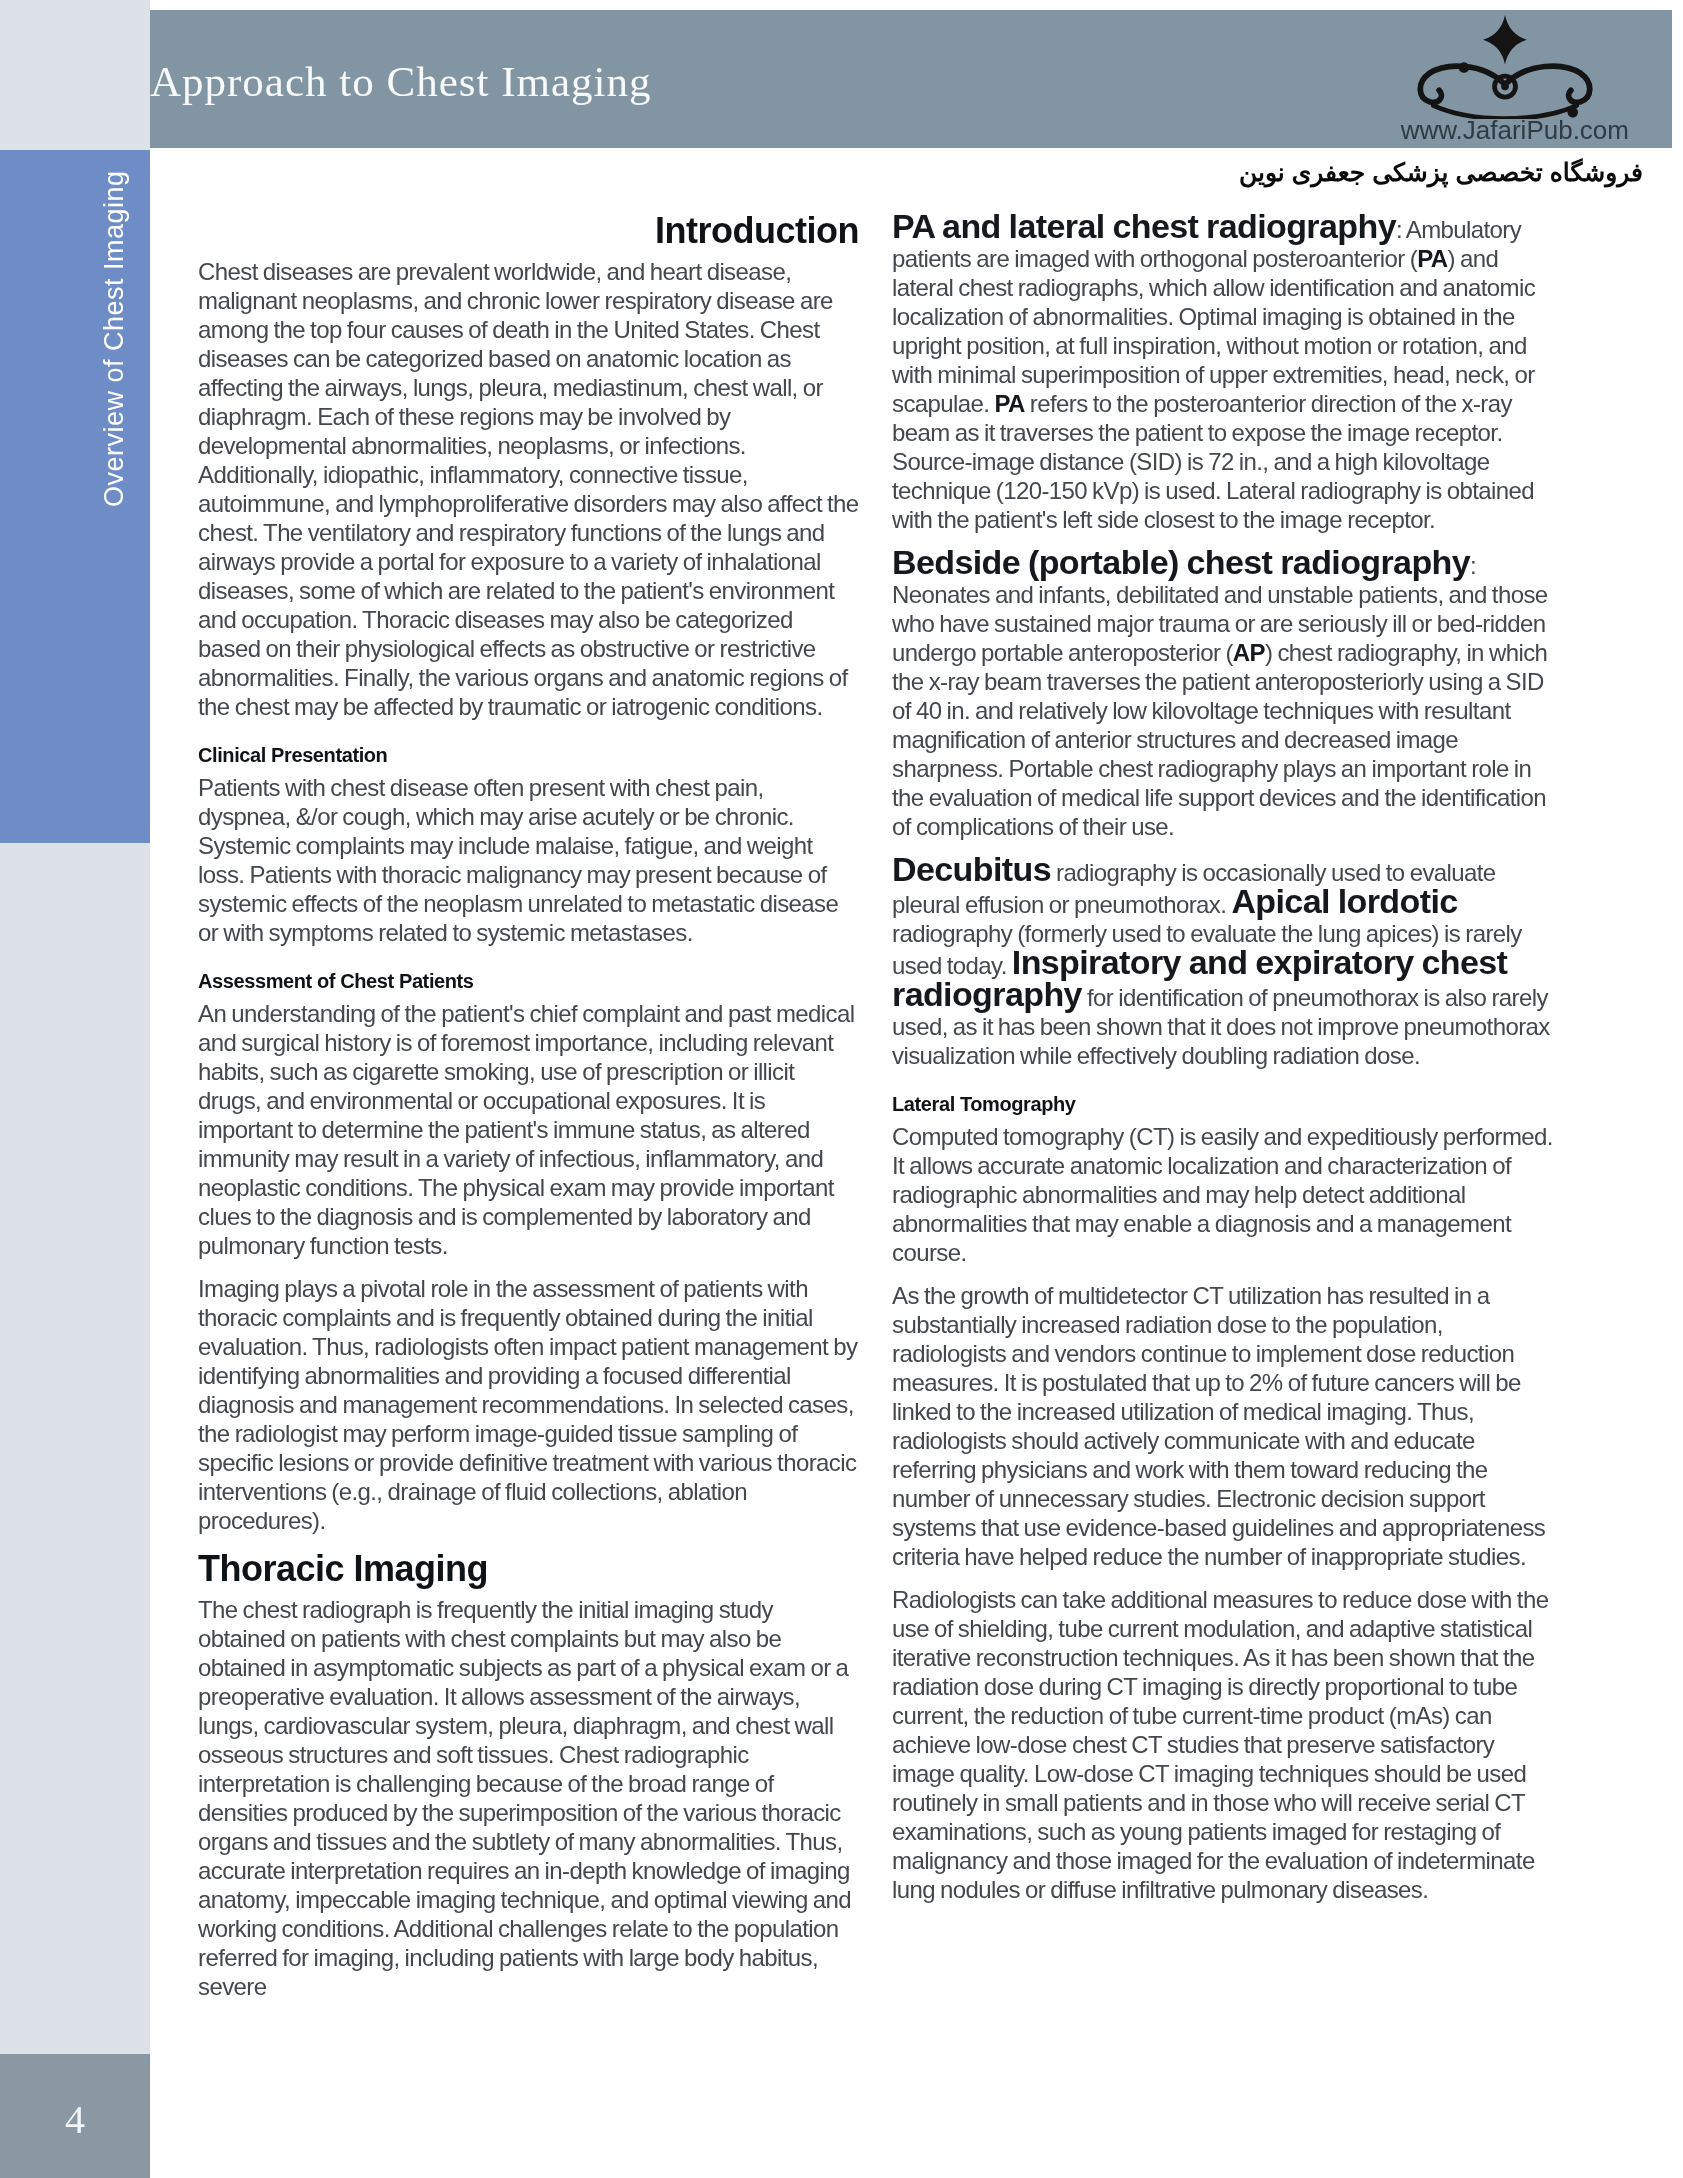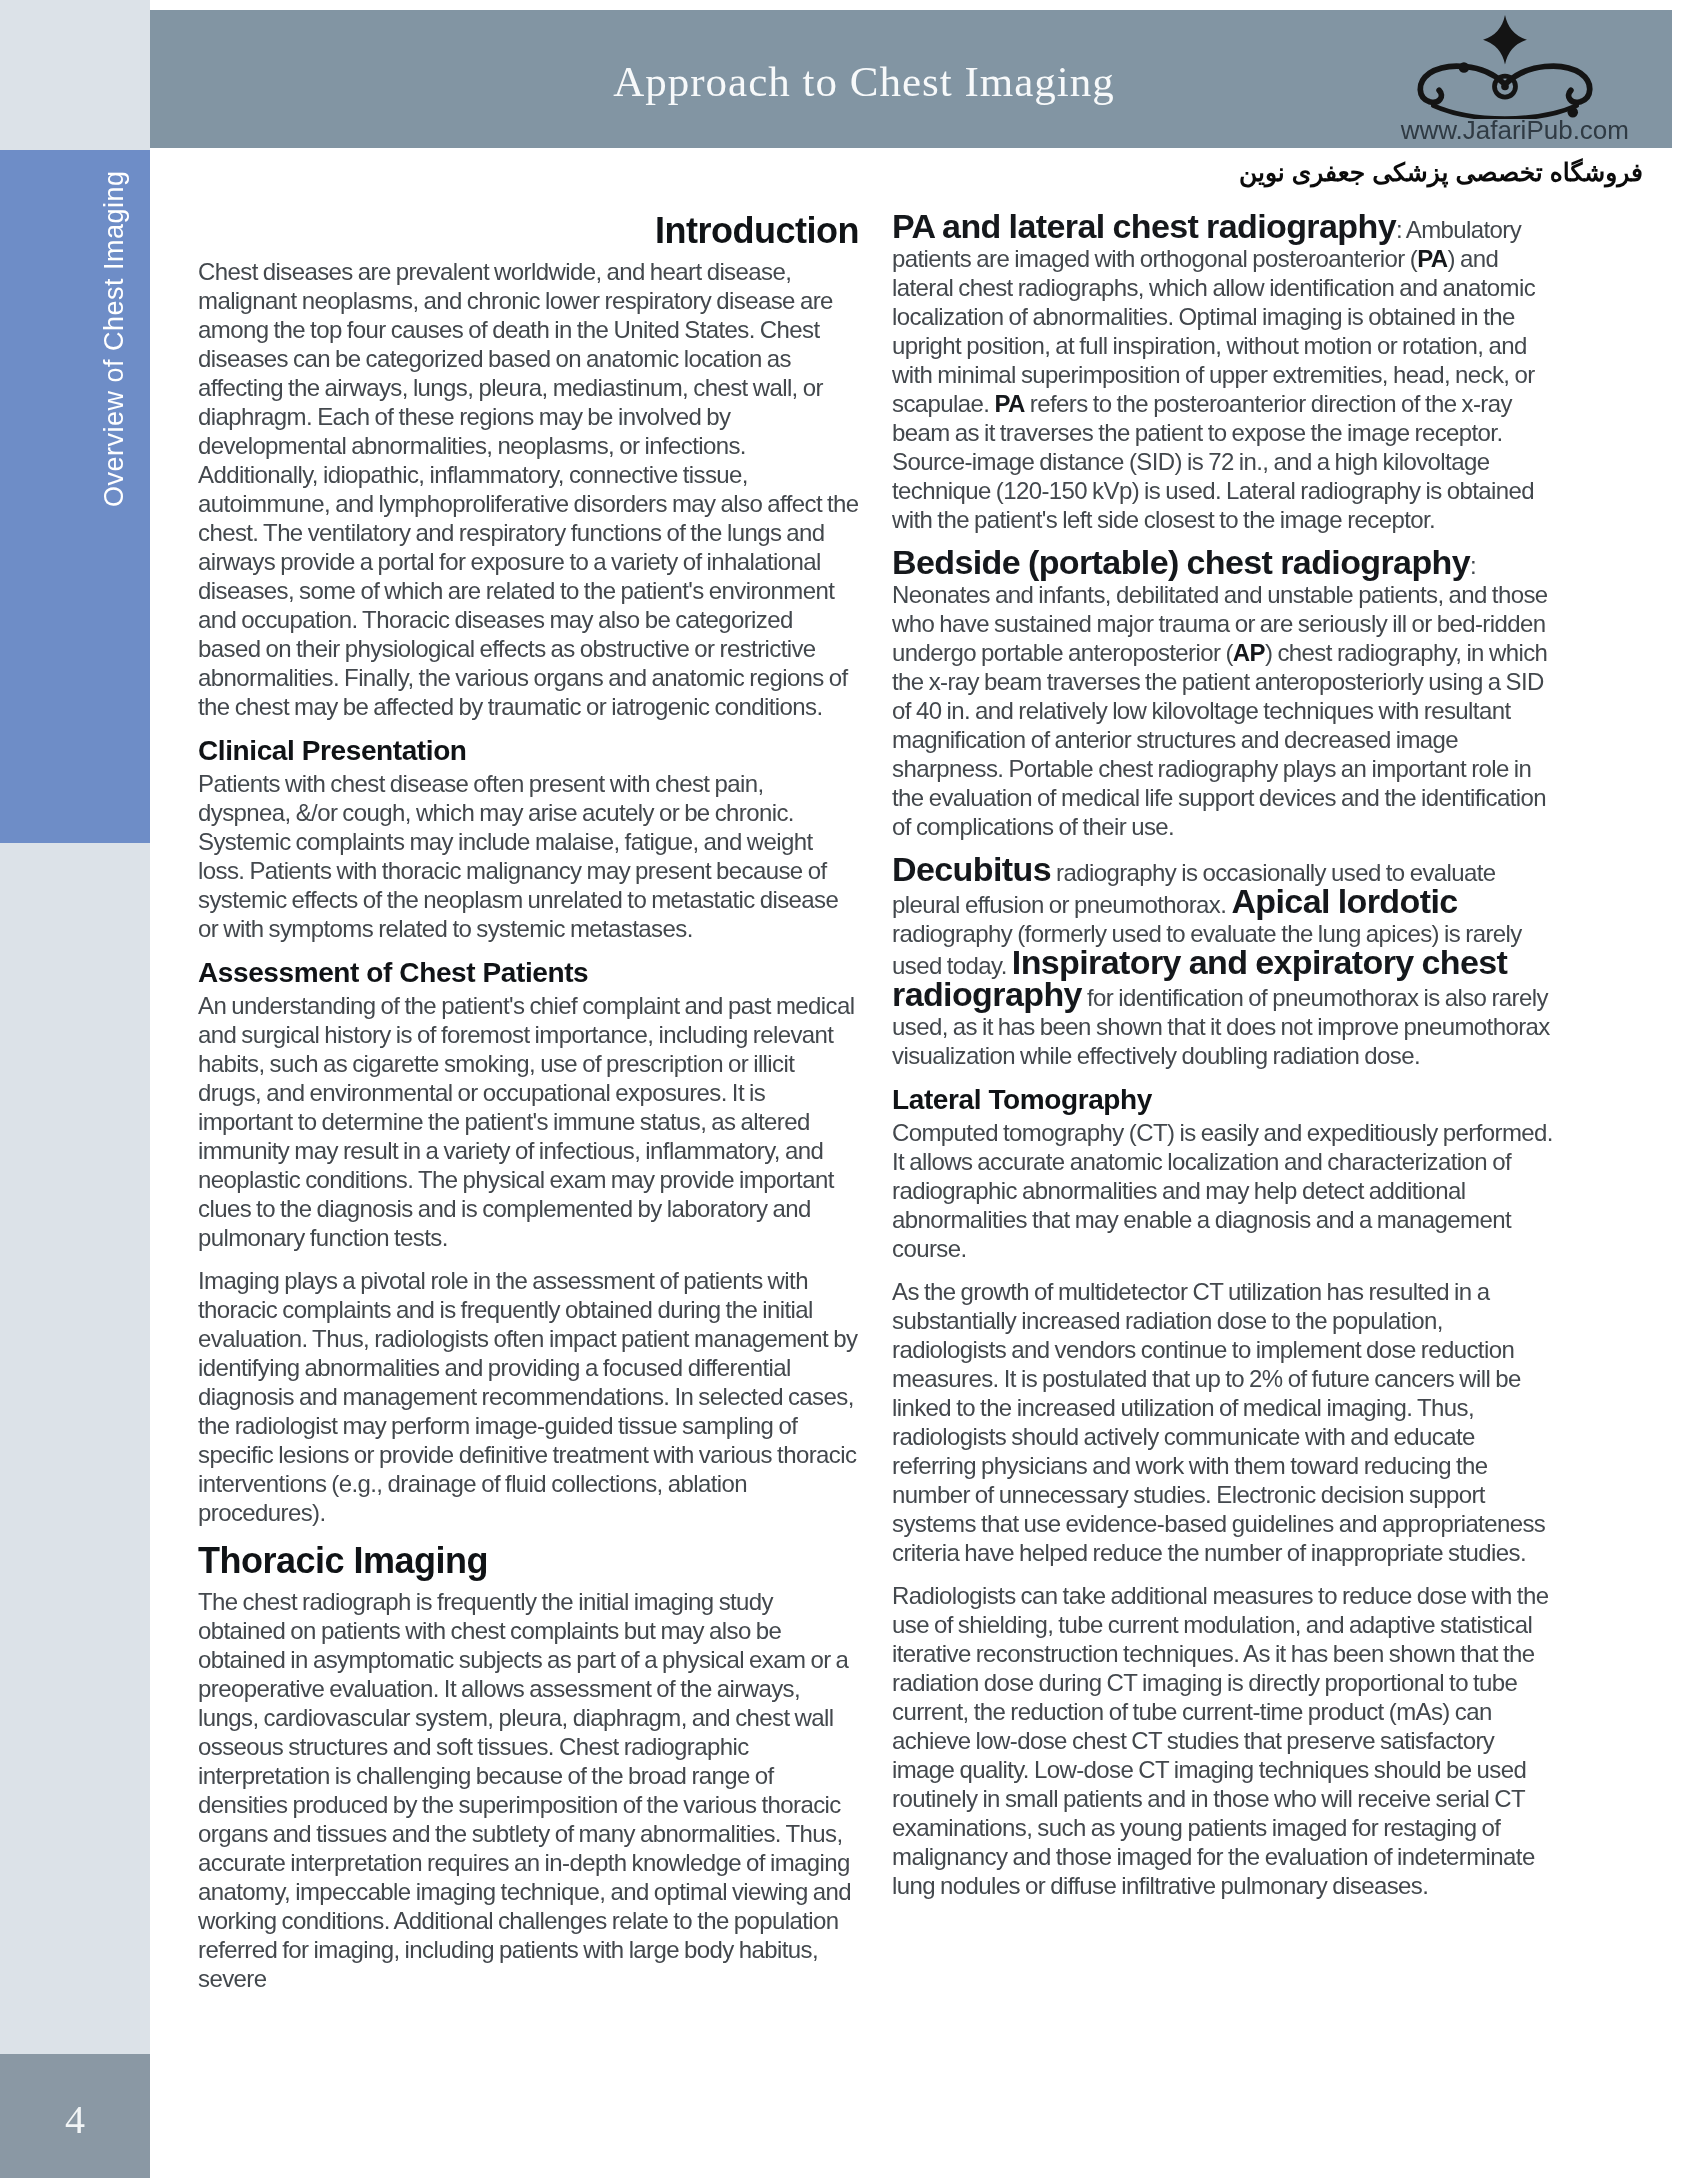--- a/index.html
+++ b/index.html
@@ -13,21 +13,21 @@
     position:absolute; left:0; top:0; width:150px; height:2178px;
     background:#dce2e8;
   }
   
   .header-band {
     position:absolute; left:150px; top:10px; width:1522px; height:138px;
     background:#8295a3;
   }
   .page-title-wrap {
     position:absolute; left:150px; top:10px; width:1522px; height:138px;
-    display:flex; align-items:center; justify-content:center;
+    display:flex; align-items:center; 
     padding-right:94px; box-sizing:border-box;
   }
   .page-title {
     font-family:"Liberation Serif", serif;
     font-size:43px; letter-spacing:1px; color:#f7f9fa;
     transform:translateY(2px);
   }
   .logo-box { position:absolute; left:1401px; top:14px; width:208px; height:105px; }
   .website {
     position:absolute; left:1381px; top:113px; width:248px;
@@ -70,22 +70,22 @@
     font-size:24px; line-height:29px;
     letter-spacing:-0.6px; word-spacing:-1px;
   }
   .col h1 {
     margin:10px 0 6px 0;
     font-size:36px; line-height:40px; letter-spacing:-0.5px;
     color:#101316; font-weight:bold;
   }
   .col h1.first { margin-top:0;text-align:right; }
   .col h2 {
-    margin:10px 0 2px 0;
-    font-size:28px; line-height:32px; letter-spacing:-0.4px;
+    margin:18px 0 2px 0;
+    font-size:20px; line-height:32px; letter-spacing:-0.4px;
     color:#101316; font-weight:bold;
   }
   .lead { font-weight:bold; color:#15181c; font-size:34px; }
   .acr  { font-weight:bold; color:#15181c; }
 </style>
 </head>
 <body>
 
 <div class="page">
 

